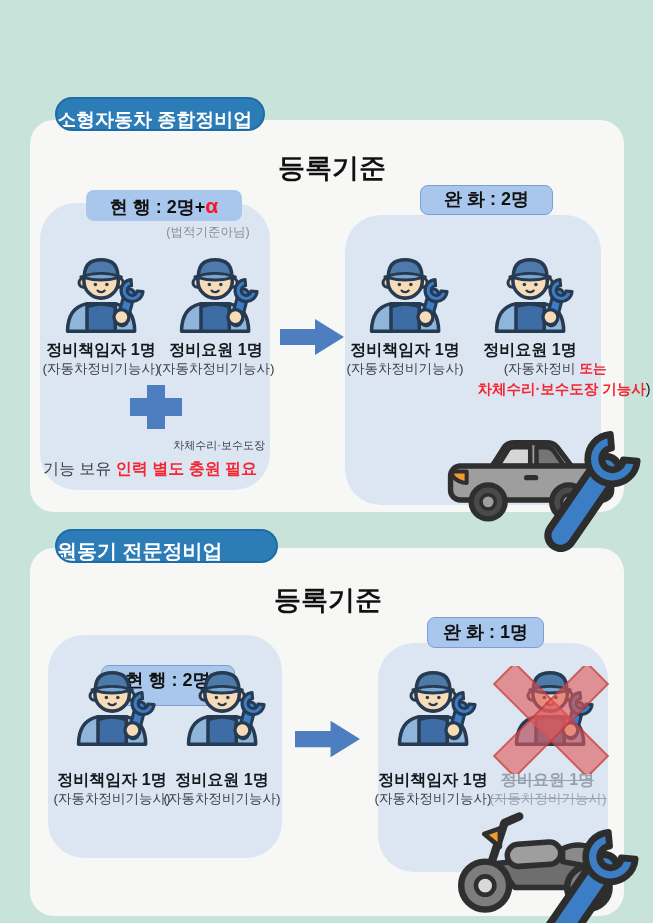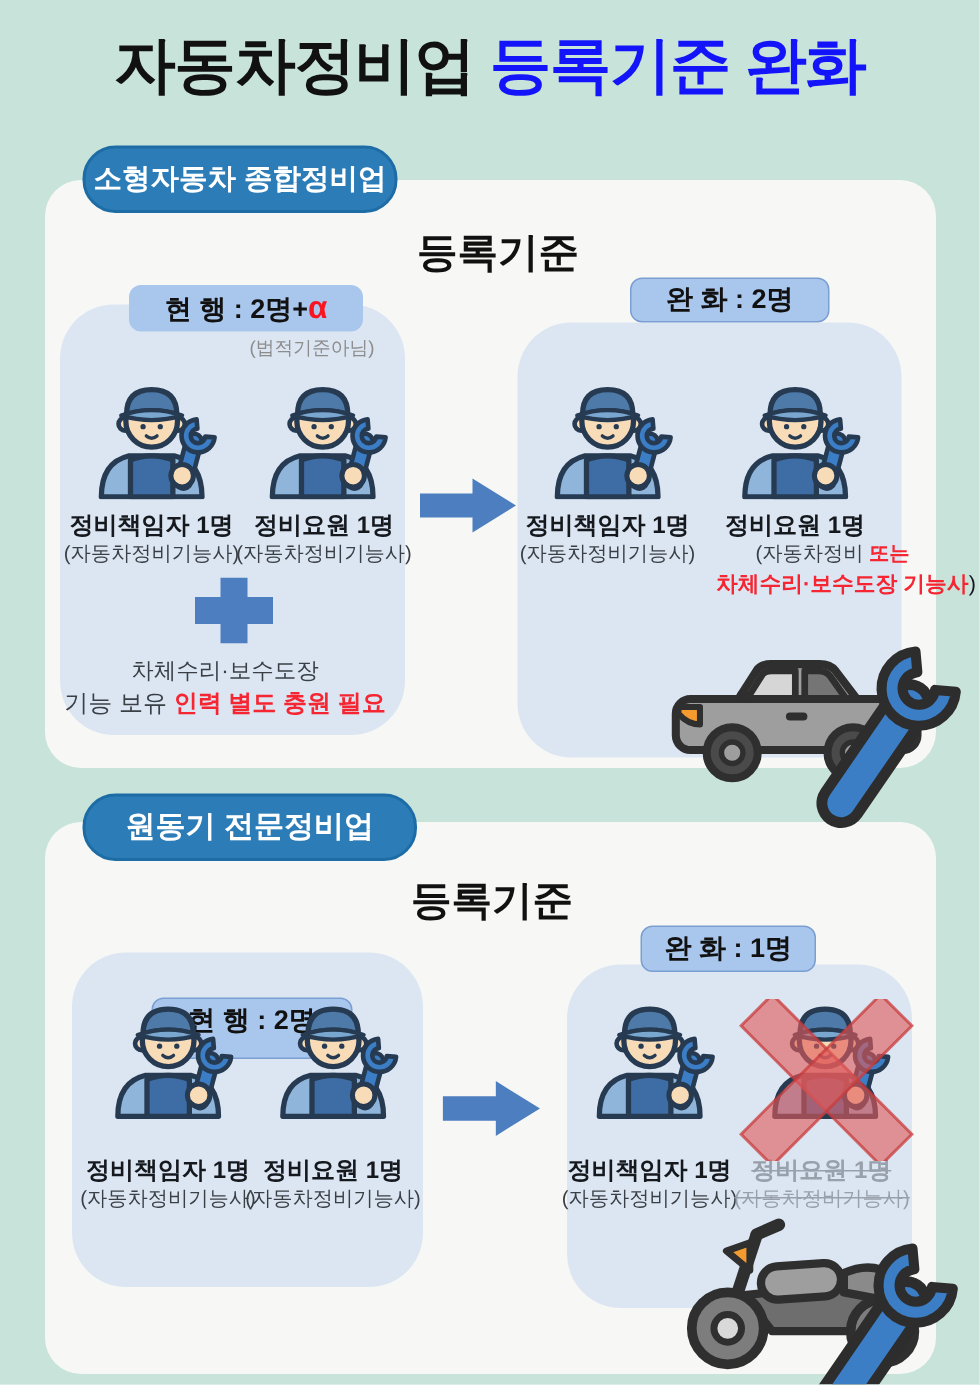--- a/index.html
+++ b/index.html
@@ -12,23 +12,23 @@
   
   .title{position:absolute; left:0; top:16px; width:653px; text-align:center;
          font-size:41px; font-weight:800; letter-spacing:-1px; margin:0;}
   .t-black{color:#111;}
   .t-blue{color:#1414fa;}
   
   .panel{position:absolute; left:30px; width:594px; background:#f7f8f5; border-radius:24px;}
   .p1{top:120px; height:392px;}
   .p2{top:548px; height:368px;}
   
-  .section-badge{position:absolute; left:55px; height:45px; border-radius:22px;
+  .section-badge{position:absolute; left:55px; height:34px; border-radius:22px;
     background:#2b7cb7; border:2px solid #1d6ca6; box-sizing:border-box;
-    color:#fff; font-weight:800; text-align:center; line-height:41px; white-space:nowrap; overflow:hidden;}
+    color:#fff; font-weight:800; line-height:41px; white-space:nowrap; overflow:hidden;}
   .b1{top:97px;  width:210px; font-size:19px;}
   .b2{top:529px; width:223px; font-size:20px;}
   
   .heading{position:absolute; width:200px; text-align:center; font-size:27px; font-weight:800; color:#111;}
   .h1a{left:232px; top:150px;}
   .h2a{left:228px; top:582px;}
   
   .innerbox{position:absolute; background:#dce6f2; border-radius:36px;}
   .ib1{left:40px;  top:203px; width:230px; height:287px;}
   .ib2{left:345px; top:215px; width:256px; height:290px;}
@@ -43,22 +43,22 @@
   .tg3{left:101px;  top:617px; width:134px; height:41px; line-height:28px;margin-top:48px;}
   .tg4{left:427px; top:617px; width:117px; height:31px; line-height:28px;}
   .alpha{color:#fa1420; font-size:21px; font-weight:800;}
   .note{position:absolute; left:150px; top:224px; width:116px; text-align:center;
         font-size:12.5px; color:#8c8c8c;}
   
   .role{position:absolute; text-align:center; font-size:16px; font-weight:800; color:#15181d; white-space:nowrap;}
   .cert{position:absolute; text-align:center; font-size:13.5px; color:#3a3f46; white-space:nowrap;}
   .removed{color:#98a0ab; text-decoration:line-through;}
   .redtxt{color:#f52531; font-weight:800;margin-top:36px;}
-  .extra1{position:absolute; left:35px; top:438px; width:230px; text-align:center;
-          font-size:15px; color:#3a3f46;}
+  .extra1{position:absolute; left:35px; top:438px; width:230px; text-align:right;
+          font-size:11px; color:#3a3f46;}
   .extra2{position:absolute; left:35px; top:459px; width:230px; text-align:center;
           font-size:16px; color:#3a3f46; white-space:nowrap;}
   .certline2{position:absolute; left:464px; top:380px; width:200px; text-align:center;
           font-size:14.5px; white-space:nowrap;}
   
   svg.mech{position:absolute; width:92px; height:83px;}
   svg.arrow{position:absolute; width:64px; height:38px;}
   svg.plus{position:absolute; left:130px; top:385px; width:52px; height:44px;}
   svg.xmark{position:absolute; left:492px; top:666px; width:118px; height:108px; z-index:4;}
   svg.car{position:absolute; left:438px; top:423px; width:188px; height:112px; z-index:3;}
@@ -132,21 +132,20 @@
       </symbol>
 
       <symbol id="sym-bigwrench" viewBox="0 0 110 120">
         <line x1="64" y1="40" x2="20" y2="104" stroke="#2d2d2d" stroke-width="32" stroke-linecap="round"></line>
         <line x1="64" y1="40" x2="20" y2="104" stroke="#3b7ec6" stroke-width="18" stroke-linecap="round"></line>
         <path d="M93.9 32.1 A24 24 0 1 1 67.9 6.1 L69.1 19.5 A10.5 10.5 0 1 0 80.5 30.9 Z" fill="#3b7ec6" stroke="#2d2d2d" stroke-width="6.5" stroke-linejoin="round"></path>
       </symbol>
     </defs>
   </svg>
 
-  <h1 class="title"><span class="t-black">자동차정비업 </span><span class="t-blue">등록기준 완화</span></h1>
 
   <section class="panel p1"></section>
   <div class="section-badge b1">소형자동차 종합정비업</div>
   <div class="heading h1a">등록기준</div>
 
   <div class="innerbox ib1"></div>
   <div class="tag tg1"><span>현 행 : 2명+</span><span class="alpha">α</span></div>
   <div class="note">(법적기준아님)</div>
 
   <svg class="mech" style="left:56px;top:250px">

